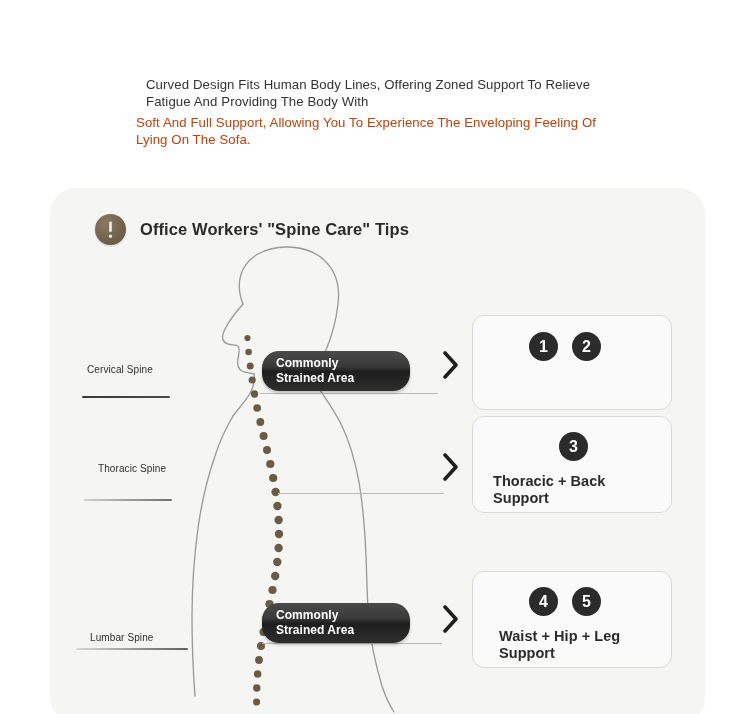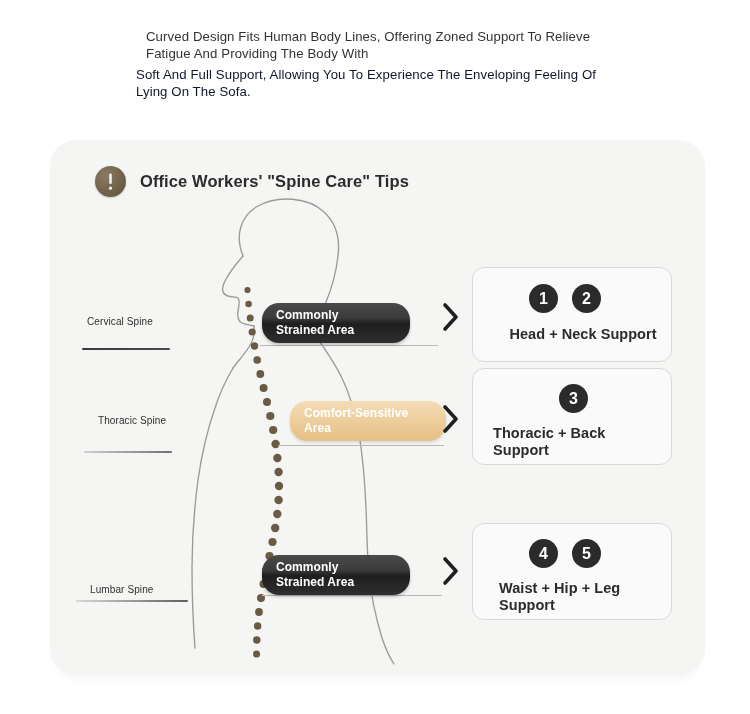--- a/index.html
+++ b/index.html
@@ -8,40 +8,41 @@
     height: 714px;
     background: #ffffff;
     font-family: "Liberation Sans", sans-serif;
     overflow: hidden;
   }
   #root {
     position: relative;
     width: 750px;
     height: 502px;
     background: #ffffff;
+    margin-top: 48px;
   }
 
   
   .intro { position: absolute; left: 0; top: 0; width: 750px; }
   .intro-line-a {
     position: absolute;
     left: 146px; top: 28px;
     width: 460px;
     font-size: 13.2px;
     line-height: 17px;
     color: #333333;
     letter-spacing: .1px;
   }
   .intro-line-b {
     position: absolute;
     left: 136px; top: 66px;
     width: 480px;
     font-size: 13.2px;
     line-height: 17px;
-    color: #0f172a;
+    color: #c2410c;
     letter-spacing: .1px;
   }
 
   
   .panel {
     position: absolute;
     left: 50px; top: 140px;
     width: 655px; height: 535px;
     background: #f5f5f3;
     border-radius: 26px;
@@ -279,26 +280,20 @@
     <div class="mid-rule" style="left:228px; top:305px; width:166px;"></div>
     <div class="mid-rule" style="left:212px; top:455px; width:180px;"></div>
 
     <div class="pill pill-dark" style="left:212px; top:163px; width:148px;">
       <span>
         <span>Commonly</span><br>
         <span>Strained Area</span>
       </span>
     </div>
 
-    <div class="pill pill-tan" style="left:240px; top:261px; width:156px;">
-      <span>
-        <span>Comfort-Sensitive</span><br>
-        <span>Area</span>
-      </span>
-    </div>
 
     <div class="pill pill-dark" style="left:212px; top:415px; width:148px;">
       <span>
         <span>Commonly</span><br>
         <span>Strained Area</span>
       </span>
     </div>
 
     <div class="chev" style="left:390px; top:160px;">
       <svg width="22" height="34" viewBox="0 0 22 34">
@@ -314,23 +309,20 @@
       <svg width="22" height="34" viewBox="0 0 22 34">
         <path d="M5,5 L16,17 L5,29" fill="none" stroke="#1f1f1f" stroke-width="3.6" stroke-linecap="round" stroke-linejoin="round"></path>
       </svg>
     </div>
 
     <div class="support-card" style="left:422px; top:127px; width:200px; height:95px;">
       <div class="badge-row" style="left:56px; top:16px;">
         <span class="badge">1</span>
         <span class="badge">2</span>
       </div>
-      <div class="card-text" style="left:22px; top:58px; width:176px; text-align:center;">
-        <span>Head + Neck Support</span>
-      </div>
     </div>
 
     <div class="support-card" style="left:422px; top:228px; width:200px; height:97px;">
       <div class="badge-row" style="left:86px; top:15px;">
         <span class="badge">3</span>
       </div>
       <div class="card-text" style="left:20px; top:56px;">
         <span>Thoracic + Back</span><br>
         <span>Support</span>
       </div>

